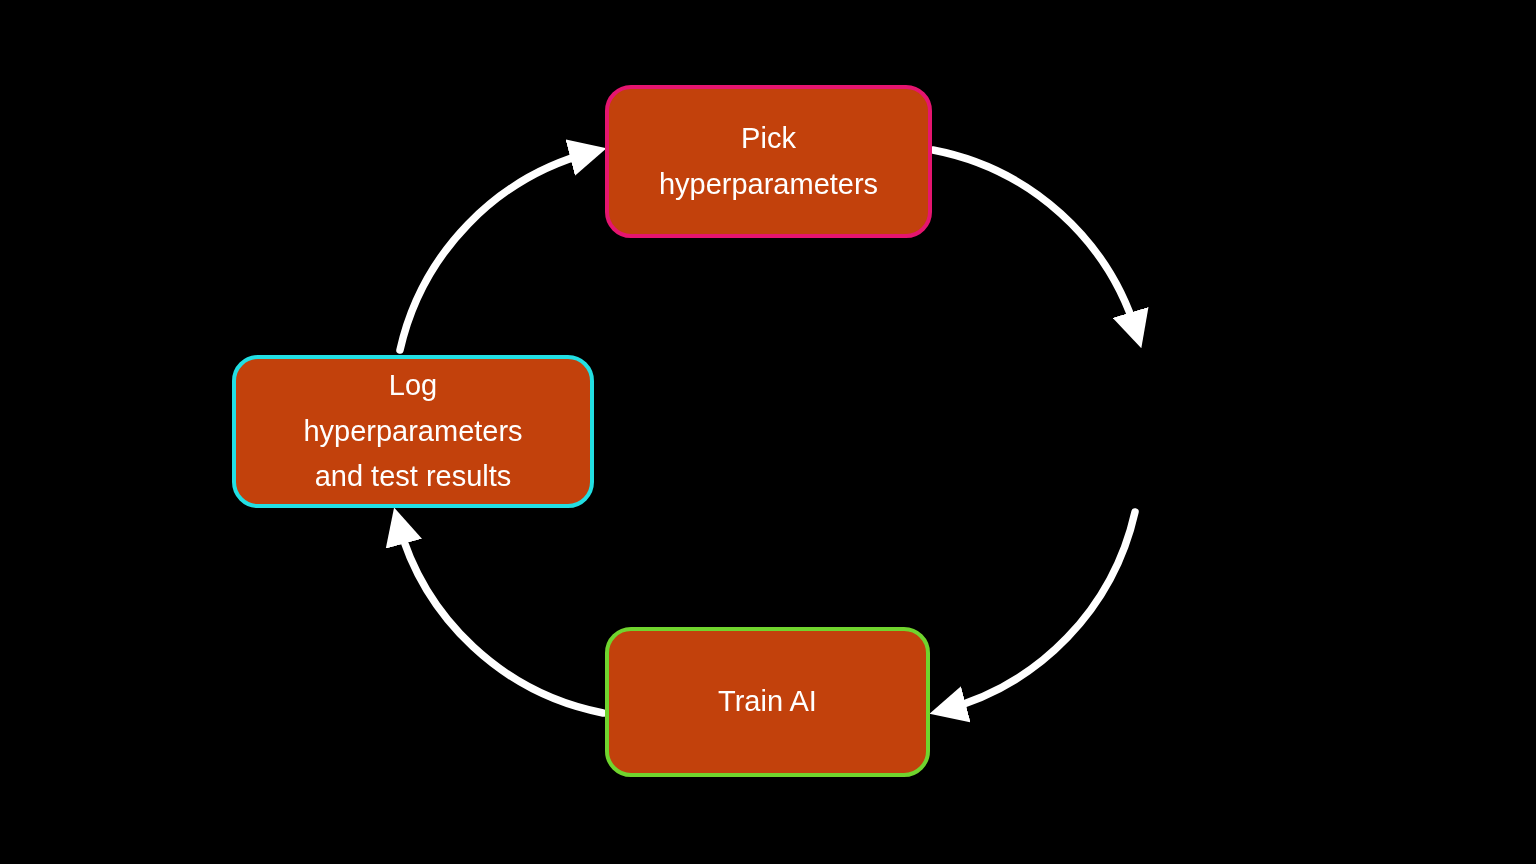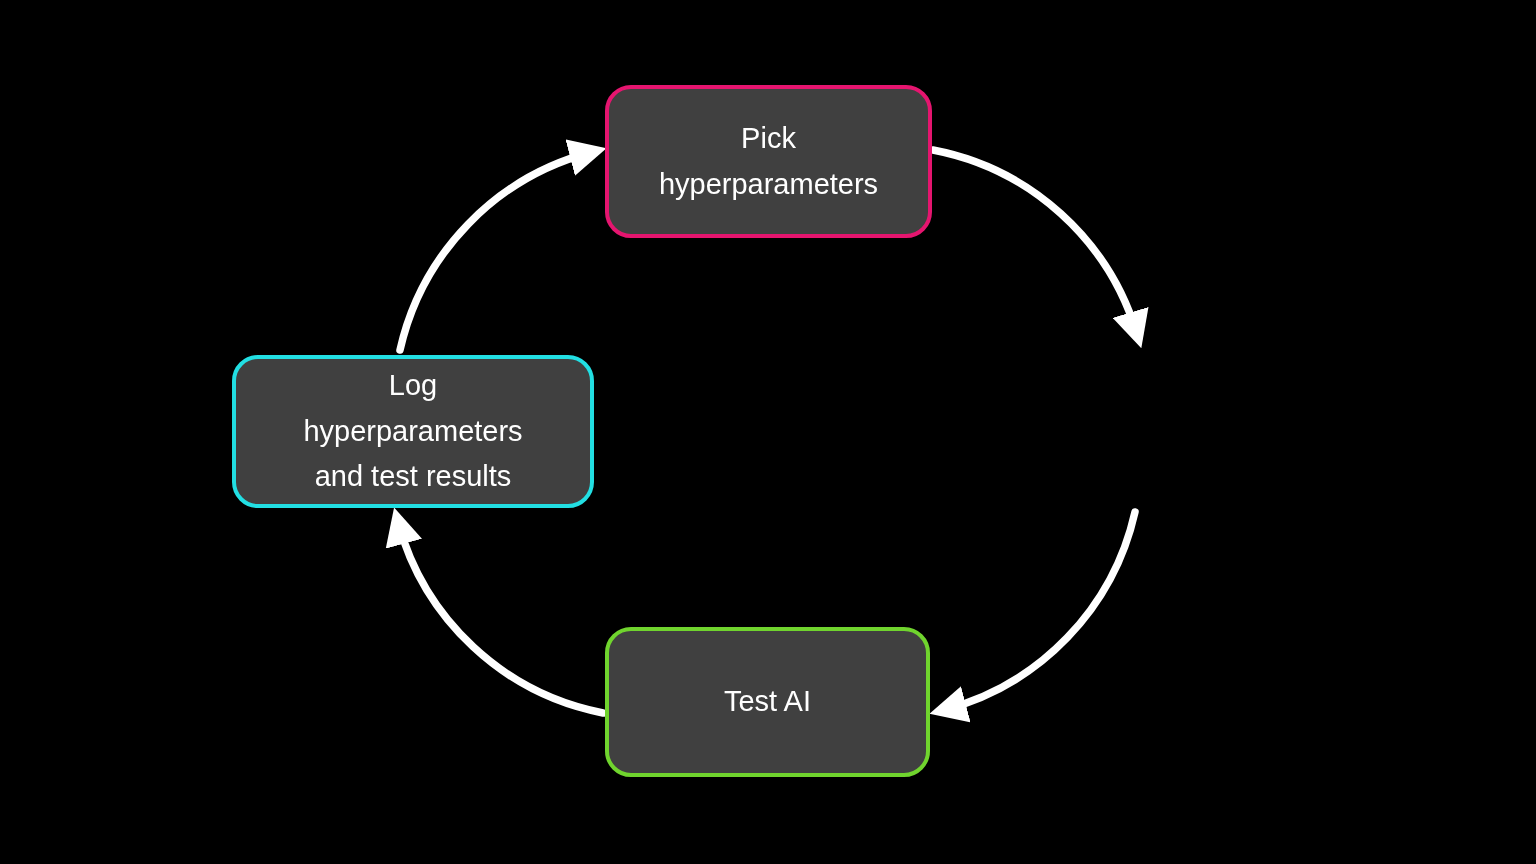--- a/index.html
+++ b/index.html
@@ -20,21 +20,21 @@
     left: 0;
     top: 0;
     width: 1536px;
     height: 864px;
   }
   .node {
     position: absolute;
     box-sizing: border-box;
     border: 4px solid #ffffff;
     border-radius: 26px;
-    background: #404040;
+    background: #c2410c;
     display: flex;
     align-items: center;
     justify-content: center;
     text-align: center;
   }
   .node-label {
     color: #ffffff;
     font-size: 29px;
     line-height: 1.58;
     white-space: pre-line;
@@ -62,21 +62,21 @@
     <path d="M 400 350 A 265 265 0 0 1 592 152" fill="none" stroke="#ffffff" stroke-width="7.5" stroke-linecap="round" marker-end="url(#arrowhead)"></path>
   </svg>
 
   <div class="node node-pick" style="border-color: rgb(229, 21, 111);">
     <span class="node-label">Pick
 hyperparameters</span>
   </div>
 
 
   <div class="node node-test" style="border-color: rgb(112, 212, 46);">
-    <span class="node-label">Test AI</span>
+    <span class="node-label">Train AI</span>
   </div>
 
   <div class="node node-log" style="border-color: rgb(34, 223, 227);">
     <span class="node-label">Log
 hyperparameters
 and test results</span>
   </div>
 
 </div>
 

